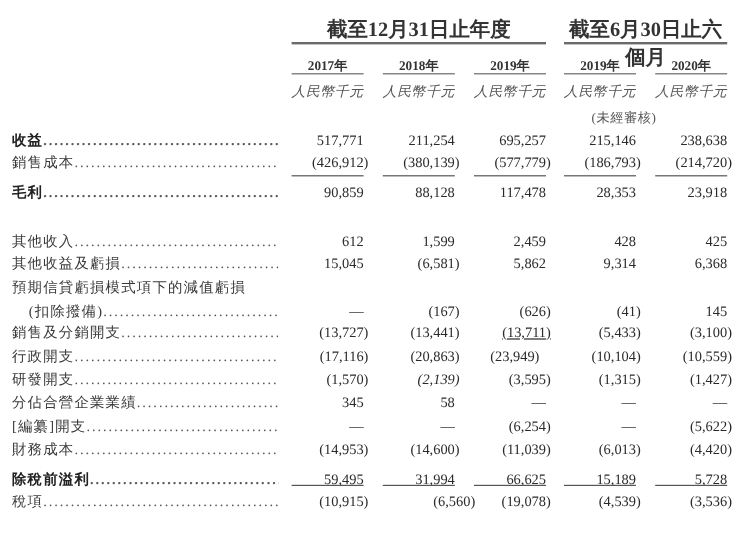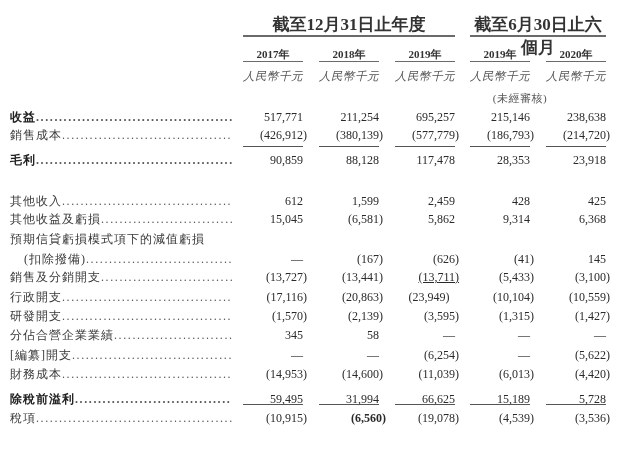--- a/index.html
+++ b/index.html
@@ -125,21 +125,21 @@
       <div class="label"><span>行政開支</span><span class="dots">............................................................</span></div>
       <div class="val" style="left: 247px;">(17,116)</div>
       <div class="val" style="left: 323px;">(20,863)</div>
       <div class="val" style="left: 399px; text-align: center;">(23,949)</div>
       <div class="val" style="left: 474px;">(10,104)</div>
       <div class="val" style="left: 550px;">(10,559)</div>
     </div>
     <div class="row" style="top: 307px;">
       <div class="label"><span>研發開支</span><span class="dots">............................................................</span></div>
       <div class="val" style="left: 247px;">(1,570)</div>
-      <div class="val" style="left: 323px;">(2,139)</div>
+      <div class="val" style="left: 323px; font-style: italic;">(2,139)</div>
       <div class="val" style="left: 399px;">(3,595)</div>
       <div class="val" style="left: 474px;">(1,315)</div>
       <div class="val" style="left: 550px;">(1,427)</div>
     </div>
     <div class="row" style="top: 326px;">
       <div class="label"><span>分佔合營企業業績</span><span class="dots">............................................................</span></div>
       <div class="val" style="left: 243px;">345</div>
       <div class="val" style="left: 319px;">58</div>
       <div class="val" style="left: 395px;">—</div>
       <div class="val" style="left: 470px;">—</div>
@@ -165,21 +165,21 @@
       <div class="label bold"><span>除稅前溢利</span><span class="dots">............................................................</span></div>
       <div class="val" style="left: 243px;">59,495</div>
       <div class="val" style="left: 319px;">31,994</div>
       <div class="val" style="left: 395px;">66,625</div>
       <div class="val" style="left: 470px;">15,189</div>
       <div class="val" style="left: 546px;">5,728</div>
     </div>
     <div class="row" style="top: 409px;">
       <div class="label"><span>稅項</span><span class="dots">............................................................</span></div>
       <div class="val" style="left: 247px;">(10,915)</div>
-      <div class="val" style="left: 326px; font-weight: bold;">(6,560)</div>
+      <div class="val" style="left: 336px;">(6,560)</div>
       <div class="val" style="left: 399px;">(19,078)</div>
       <div class="val" style="left: 474px;">(4,539)</div>
       <div class="val" style="left: 550px;">(3,536)</div>
     </div>
     <div class="sum-line" style="left: 243px; top: 146px;"></div>
     <div class="sum-line" style="left: 319px; top: 146px;"></div>
     <div class="sum-line" style="left: 395px; top: 146px;"></div>
     <div class="sum-line" style="left: 470px; top: 146px;"></div>
     <div class="sum-line" style="left: 546px; top: 146px;"></div>
     <div class="sum-line" style="left: 243px; top: 404px;"></div>

